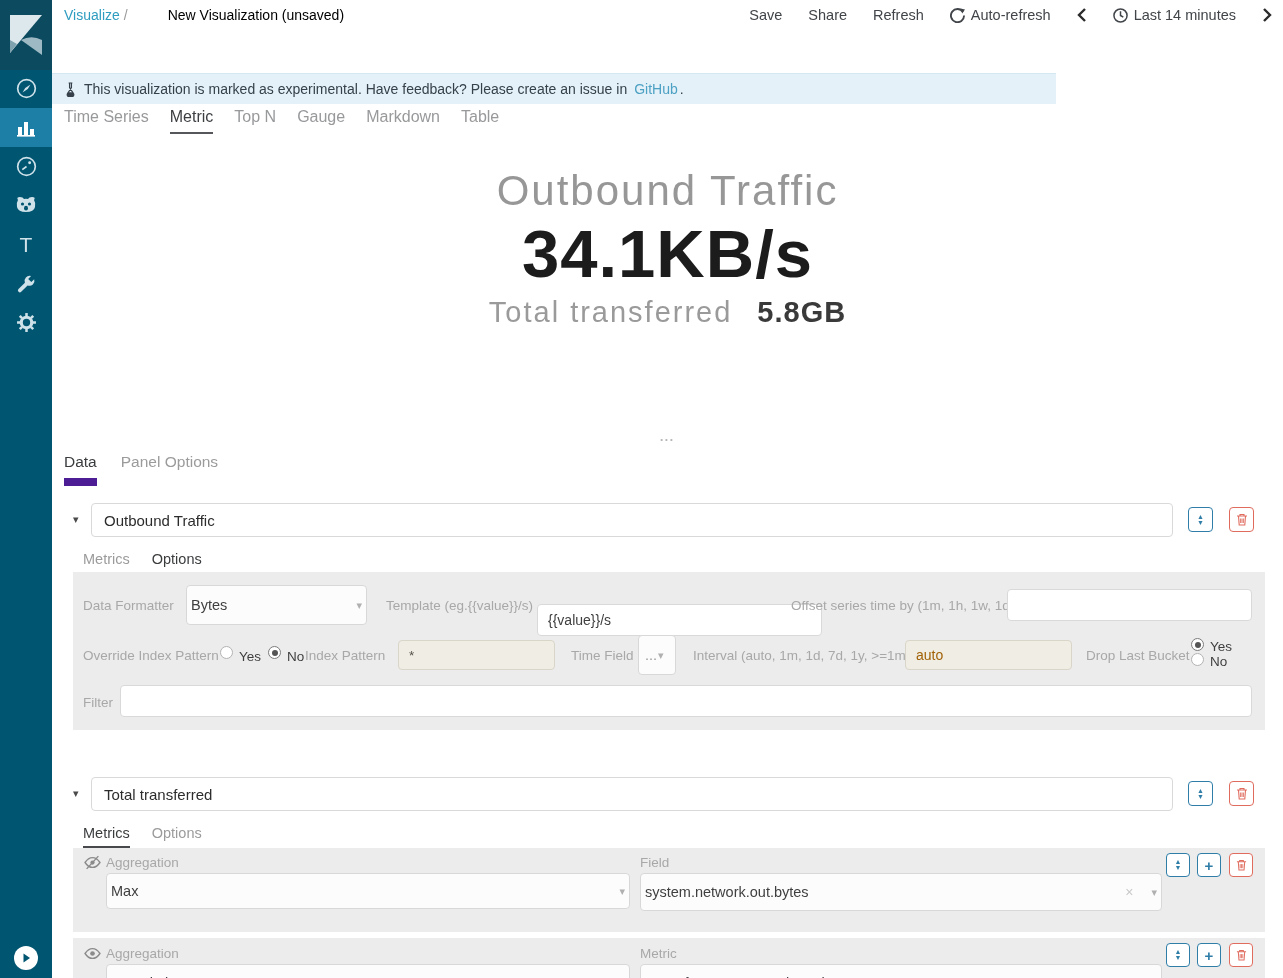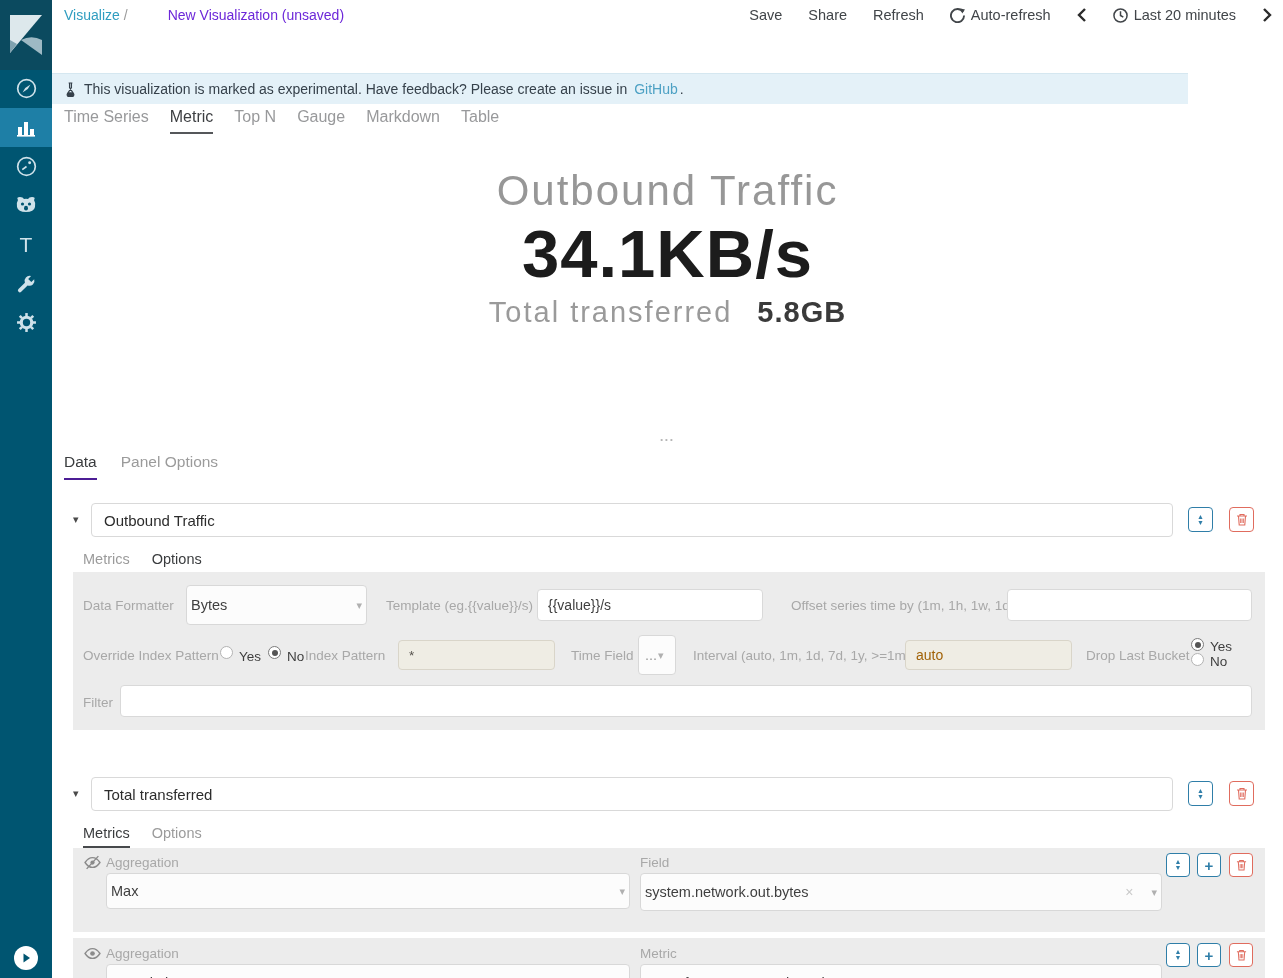--- a/index.html
+++ b/index.html
@@ -14,27 +14,27 @@
   .nav-item.active { background:#1e7fa6; color:#ffffff; }
   .nav-item svg { display:block; }
   .letter-t { font-size:21px; color:#cfe2ea; font-weight:400; }
   .collapse-btn { position:absolute; left:14px; bottom:8px; width:24px; height:24px; border-radius:50%; background:#ffffff; display:flex; align-items:center; justify-content:center; cursor:pointer; }
 
   
   .topbar { position:absolute; left:52px; top:0; width:1231px; height:73px; background:#fff; }
   .breadcrumb { position:absolute; left:12px; top:7px; font-size:14px; display:flex; align-items:center; gap:4px; }
   .crumb-link { color:#2f9dc0; cursor:pointer; }
   .crumb-sep { color:#9b9b9b; }
-  .crumb-page { color:#6d28d9;padding-left:36px; }
+  .crumb-page { color:#000000;padding-left:36px; }
   .topbar-actions { position:absolute; right:11px; top:7px; display:flex; align-items:center; gap:26px; font-size:14.5px; color:#414549; }
   .tb-item { display:flex; align-items:center; gap:6px; cursor:pointer; white-space:nowrap; }
   .tb-item svg { display:block; }
 
   
-  .banner { position:absolute; left:52px; top:73px; width:1136px; height:31px; background:#e4f1f8; border-top:1px solid #d5e7f0; display:flex; align-items:center; padding-left:12px; font-size:14px; color:#36414b; gap:7px; }
+  .banner { position:absolute; left:52px; top:73px; width:1004px; height:31px; background:#e4f1f8; border-top:1px solid #d5e7f0; display:flex; align-items:center; padding-left:12px; font-size:14px; color:#36414b; gap:7px; }
   .banner a { color:#4da1c4; text-decoration:none; cursor:pointer; }
 
   
   .viz-tabs { position:absolute; left:64px; top:108px; display:flex; gap:21px; }
   .viz-tab { font-size:16px; color:#98999b; padding-bottom:6px; cursor:pointer; }
   .viz-tab.active { color:#3c3e41; border-bottom:2px solid #55575a; }
 
   
   .metric-viz { position:absolute; left:52px; top:149px; width:1231px; height:240px; text-align:center; }
   .metric-title { margin-top:18px; font-size:42px; color:#979797; letter-spacing:2px; font-weight:400; }
@@ -50,21 +50,21 @@
   .toggle-knob { position:absolute; right:2px; top:2px; width:18px; height:18px; border-radius:50%; background:#fff; }
   .apply-btn { margin-left:11px; height:26px; padding:0 11px; border:1px solid #c3c3c3; border-radius:4px; background:transparent; color:#ababab; font-size:14px; display:flex; align-items:center; gap:7px; cursor:default; }
   .apply-btn .play-glyph { font-size:10px; }
   .apply-hint { margin-left:12px; color:#bdbdbd; font-size:15px; }
 
   
   .editor { position:absolute; left:52px; top:433px; width:1231px; height:545px; background:#fff; }
   .drag-handle { position:absolute; left:0; right:0; top:2px; text-align:center; color:#b5b5b5; font-size:8px; letter-spacing:2px; cursor:row-resize; }
   .editor-tabs { position:absolute; left:12px; top:20px; display:flex; gap:24px; }
   .ed-tab { font-size:15.5px; color:#9b9b9b; padding-bottom:7px; cursor:pointer; }
-  .ed-tab.active { color:#3a3c3e; border-bottom:2px solid #4c1d95; }
+  .ed-tab.active { color:#3a3c3e; border-bottom:8px solid #4c1d95; }
 
   
   .series-caret { position:absolute; font-size:11px; color:#4a4a4a; cursor:pointer; }
   .series-input { position:absolute; width:1082px; height:34px; border:1px solid #d9d9d9; border-radius:4px; font-family:"Liberation Sans",sans-serif; font-size:15px; color:#2c2c2c; padding:0 12px; background:#fff; }
   .sq-btn { position:absolute; width:25px; height:25px; border-radius:4px; background:#fff; border:1px solid #2f7ea8; color:#2f7ea8; display:flex; align-items:center; justify-content:center; cursor:pointer; }
   .sq-btn.red { border-color:#e06c5e; color:#e06c5e; }
   .sort-glyph { display:flex; flex-direction:column; line-height:6px; font-size:7px; }
   .plus-glyph { font-size:15px; font-weight:700; line-height:1; }
   .sub-tabs { position:absolute; display:flex; gap:22px; }
   .sub-tab { font-size:14.5px; color:#9b9b9b; padding-bottom:5px; cursor:pointer; }
@@ -177,21 +177,21 @@
       <span class="tb-item">
         <svg width="10" height="14" viewBox="0 0 10 14">
           <polyline points="8,1 2,7 8,13" fill="none" stroke="#2b2b2b" stroke-width="2.4"></polyline>
         </svg>
       </span>
       <span class="tb-item">
         <svg width="15" height="15" viewBox="0 0 16 16">
           <circle cx="8" cy="8" r="7" fill="none" stroke="#414549" stroke-width="1.6"></circle>
           <polyline points="8,3.5 8,8 11,9.8" fill="none" stroke="#414549" stroke-width="1.6"></polyline>
         </svg>
-        <span>Last 20 minutes</span>
+        <span>Last 14 minutes</span>
       </span>
       <span class="tb-item">
         <svg width="10" height="14" viewBox="0 0 10 14">
           <polyline points="2,1 8,7 2,13" fill="none" stroke="#2b2b2b" stroke-width="2.4"></polyline>
         </svg>
       </span>
     </div>
   </div>
 
   <div class="banner">
@@ -250,21 +250,21 @@
     </div>
 
     <div class="gray-box" style="left:21px; top:139px; width:1192px; height:158px;">
 
       <span class="g-label" style="left:10px; top:26px;">Data Formatter</span>
       <div class="select" style="left:113px; top:13px; width:181px; height:40px;">
         <span>Bytes</span>
         <span class="caret">▾</span>
       </div>
       <span class="g-label" style="left:313px; top:26px;">Template (eg.{{value}}/s)</span>
-      <input class="w-input" style="left: 464px; top: 17px; width: 226px; height: 32px;" value="{{value}}/s">
+      <input class="w-input" style="left: 464px; top: 32px; width: 285px; height: 32px;" value="{{value}}/s">
       <span class="g-label" style="left:718px; top:26px;">Offset series time by (1m, 1h, 1w, 1d)</span>
       <input class="w-input" style="left: 934px; top: 17px; width: 245px; height: 32px;" value="">
 
       <span class="g-label" style="left:10px; top:76px;">Override Index Pattern</span>
       <span class="radio" style="left:147px; top:74px;"></span>
       <span class="radio-label" style="left:166px; top:77px;">Yes</span>
       <span class="radio checked" style="left:195px; top:74px;"></span>
       <span class="radio-label" style="left:214px; top:77px;">No</span>
       <span class="g-label" style="left:232px; top:76px;">Index Pattern</span>
       <input class="d-input" style="left: 325px; top: 68px; width: 157px; height: 30px;" disabled="" value="*">

